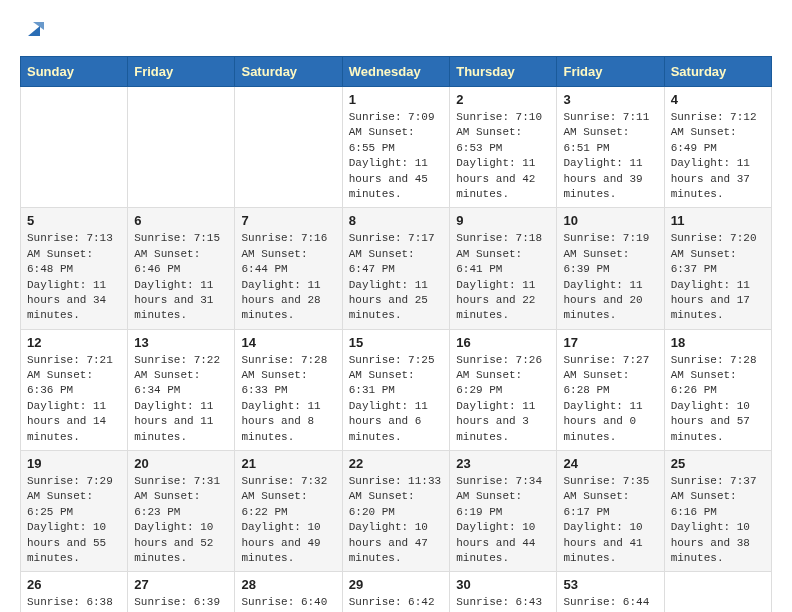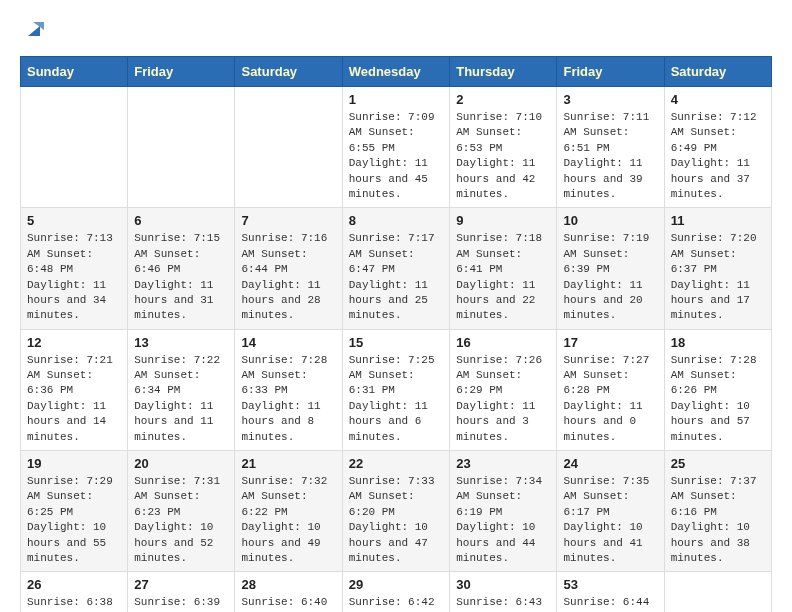--- a/index.html
+++ b/index.html
@@ -246,21 +246,21 @@
 Daylight: 10 hours and 52 minutes.</div>
         </td>
         <td>
           <div class="day-number">21</div>
           <div class="day-info">Sunrise: 7:32 AM
 Sunset: 6:22 PM
 Daylight: 10 hours and 49 minutes.</div>
         </td>
         <td>
           <div class="day-number">22</div>
-          <div class="day-info">Sunrise: 7:33 AM
+          <div class="day-info">Sunrise: 11:33 AM
 Sunset: 6:20 PM
 Daylight: 10 hours and 47 minutes.</div>
         </td>
         <td>
           <div class="day-number">23</div>
           <div class="day-info">Sunrise: 7:34 AM
 Sunset: 6:19 PM
 Daylight: 10 hours and 44 minutes.</div>
         </td>
         <td>

